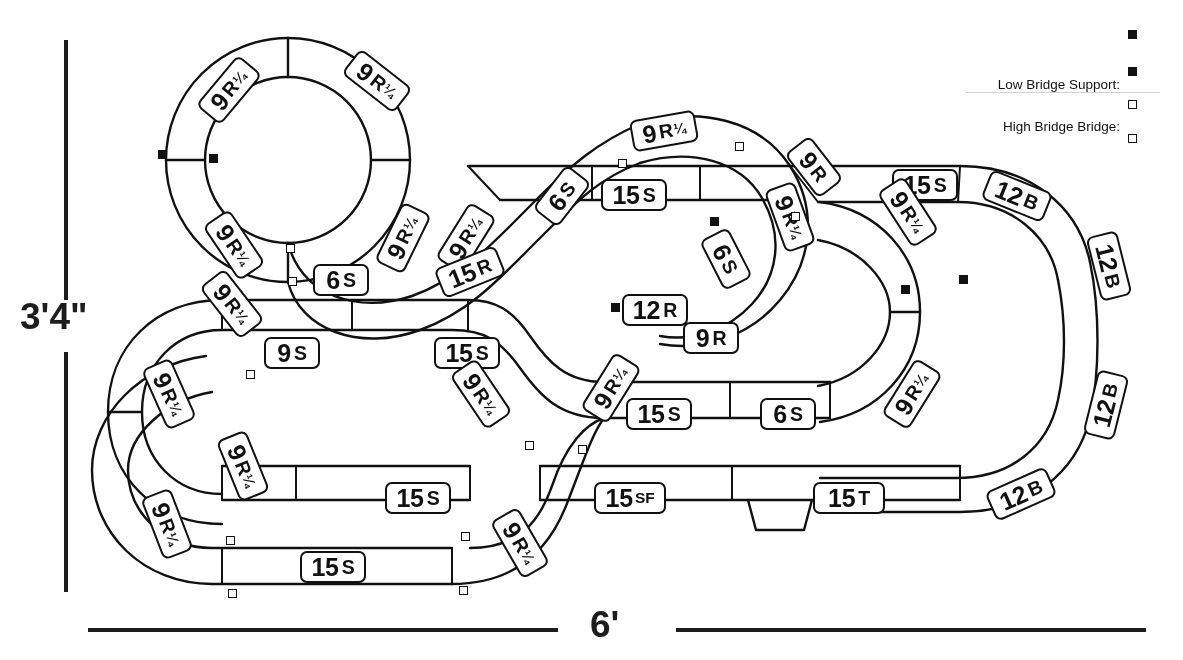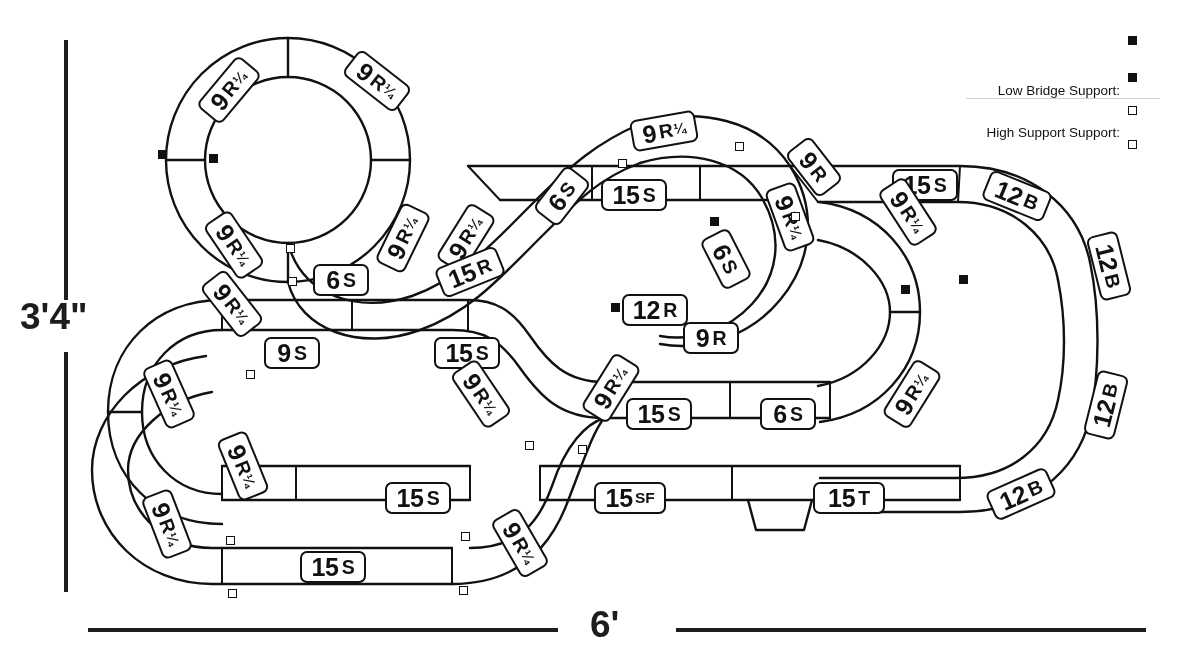--- a/index.html
+++ b/index.html
@@ -315,25 +315,25 @@
     </div>
 
   <div class="dimline" style="left:64px;top:40px;width:4px;height:260px;"></div>
   <div class="dimtext" style="left:20px;top:296px;font-size:37px;">3'4"</div>
   <div class="dimline" style="left:64px;top:352px;width:4px;height:240px;"></div>
 
   <div class="dimline" style="left:88px;top:628px;width:470px;height:4px;"></div>
   <div class="dimtext" style="left:590px;top:604px;font-size:37px;">6'</div>
   <div class="dimline" style="left:676px;top:628px;width:470px;height:4px;"></div>
 
-  <div class="legend" style="left:960px;top:28px;width:200px;height:130px;">
+  <div class="legend" style="left:960px;top:22px;width:200px;height:130px;">
     <div class="legend-label" style="left:0;top:55px;width:160px;">Low Bridge Support:</div>
     <div class="sq-solid" style="left:168px;top:8px;"></div>
     <div class="sq-solid" style="left:168px;top:45px;"></div>
 
     <div class="legend-rule" style="left:6px;top:70px;width:194px;"></div>
 
-    <div class="legend-label" style="left:0;top:97px;width:160px;">High Support Support:</div>
+    <div class="legend-label" style="left:0;top:97px;width:160px;">High Bridge Bridge:</div>
     <div class="sq-hollow" style="left:168px;top:78px;"></div>
     <div class="sq-hollow" style="left:168px;top:112px;"></div>
   </div>
 
 </div>
 
 </body></html>

